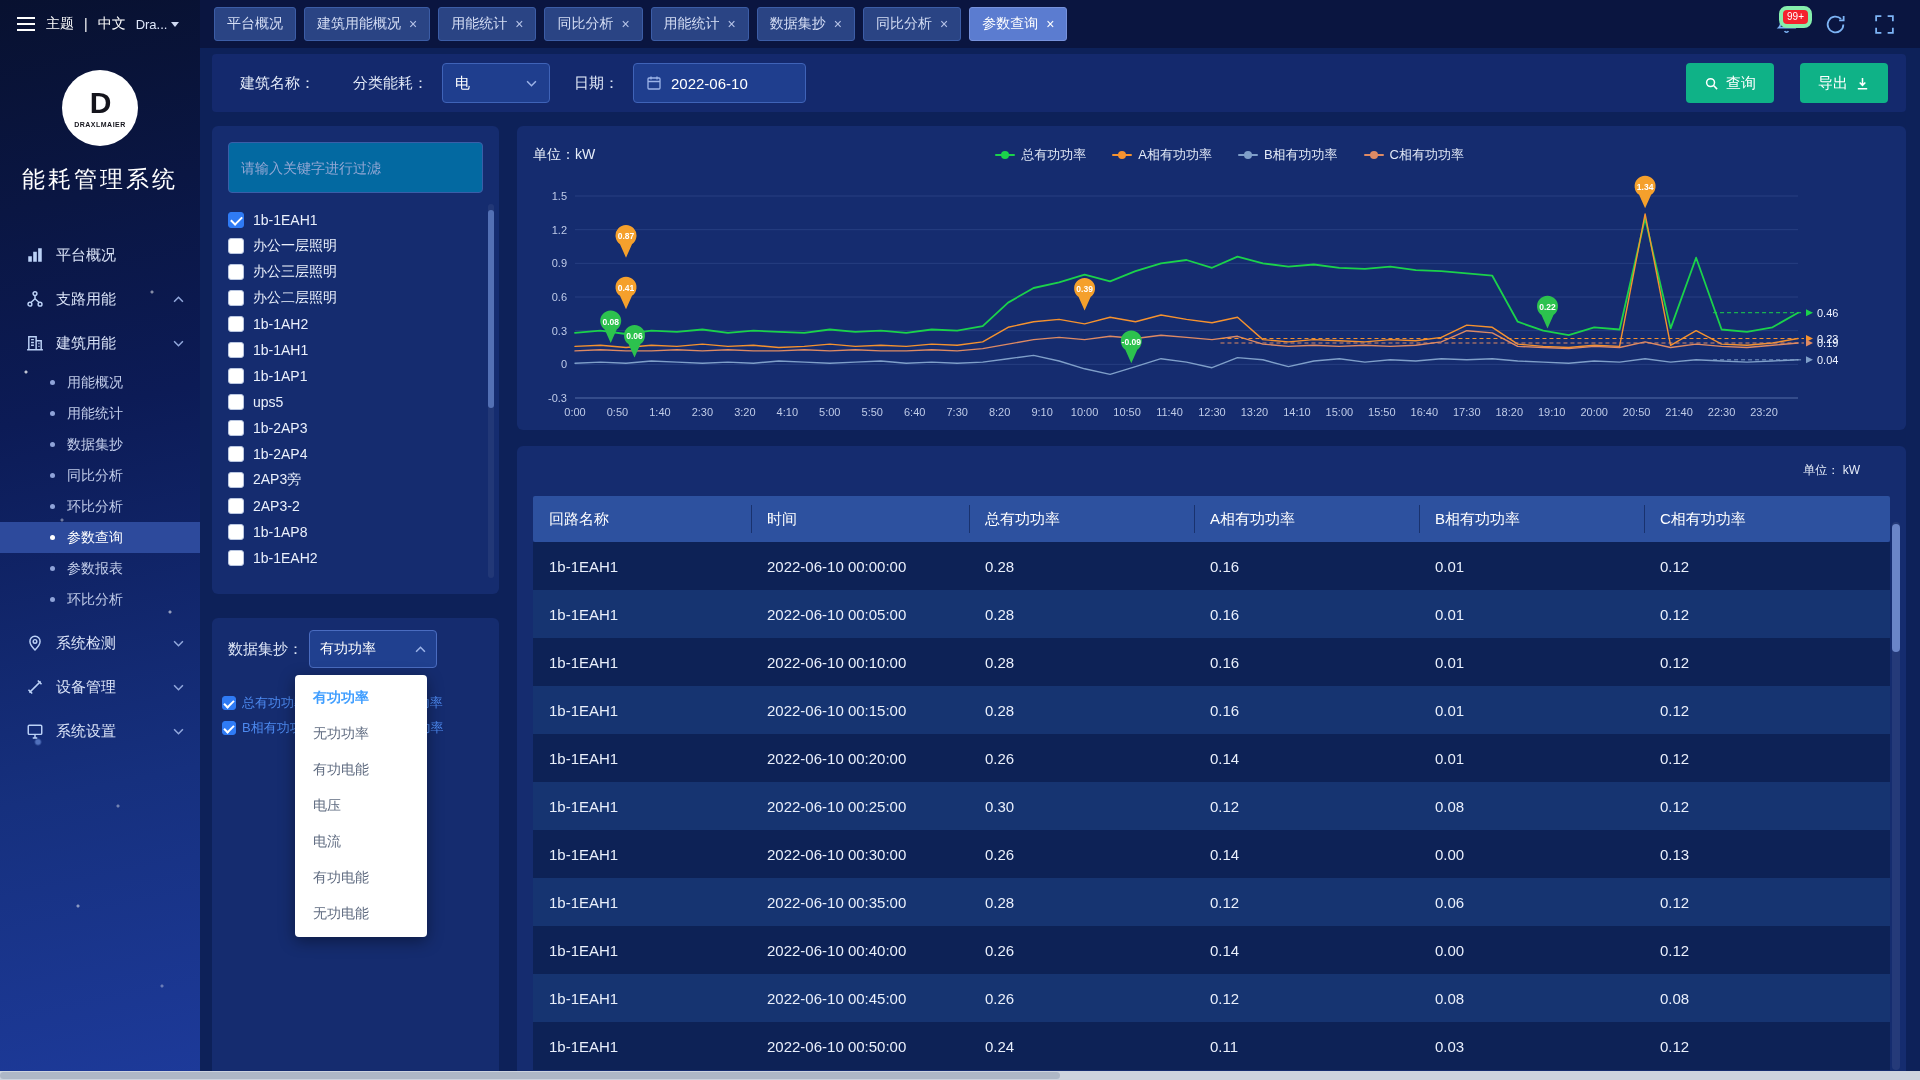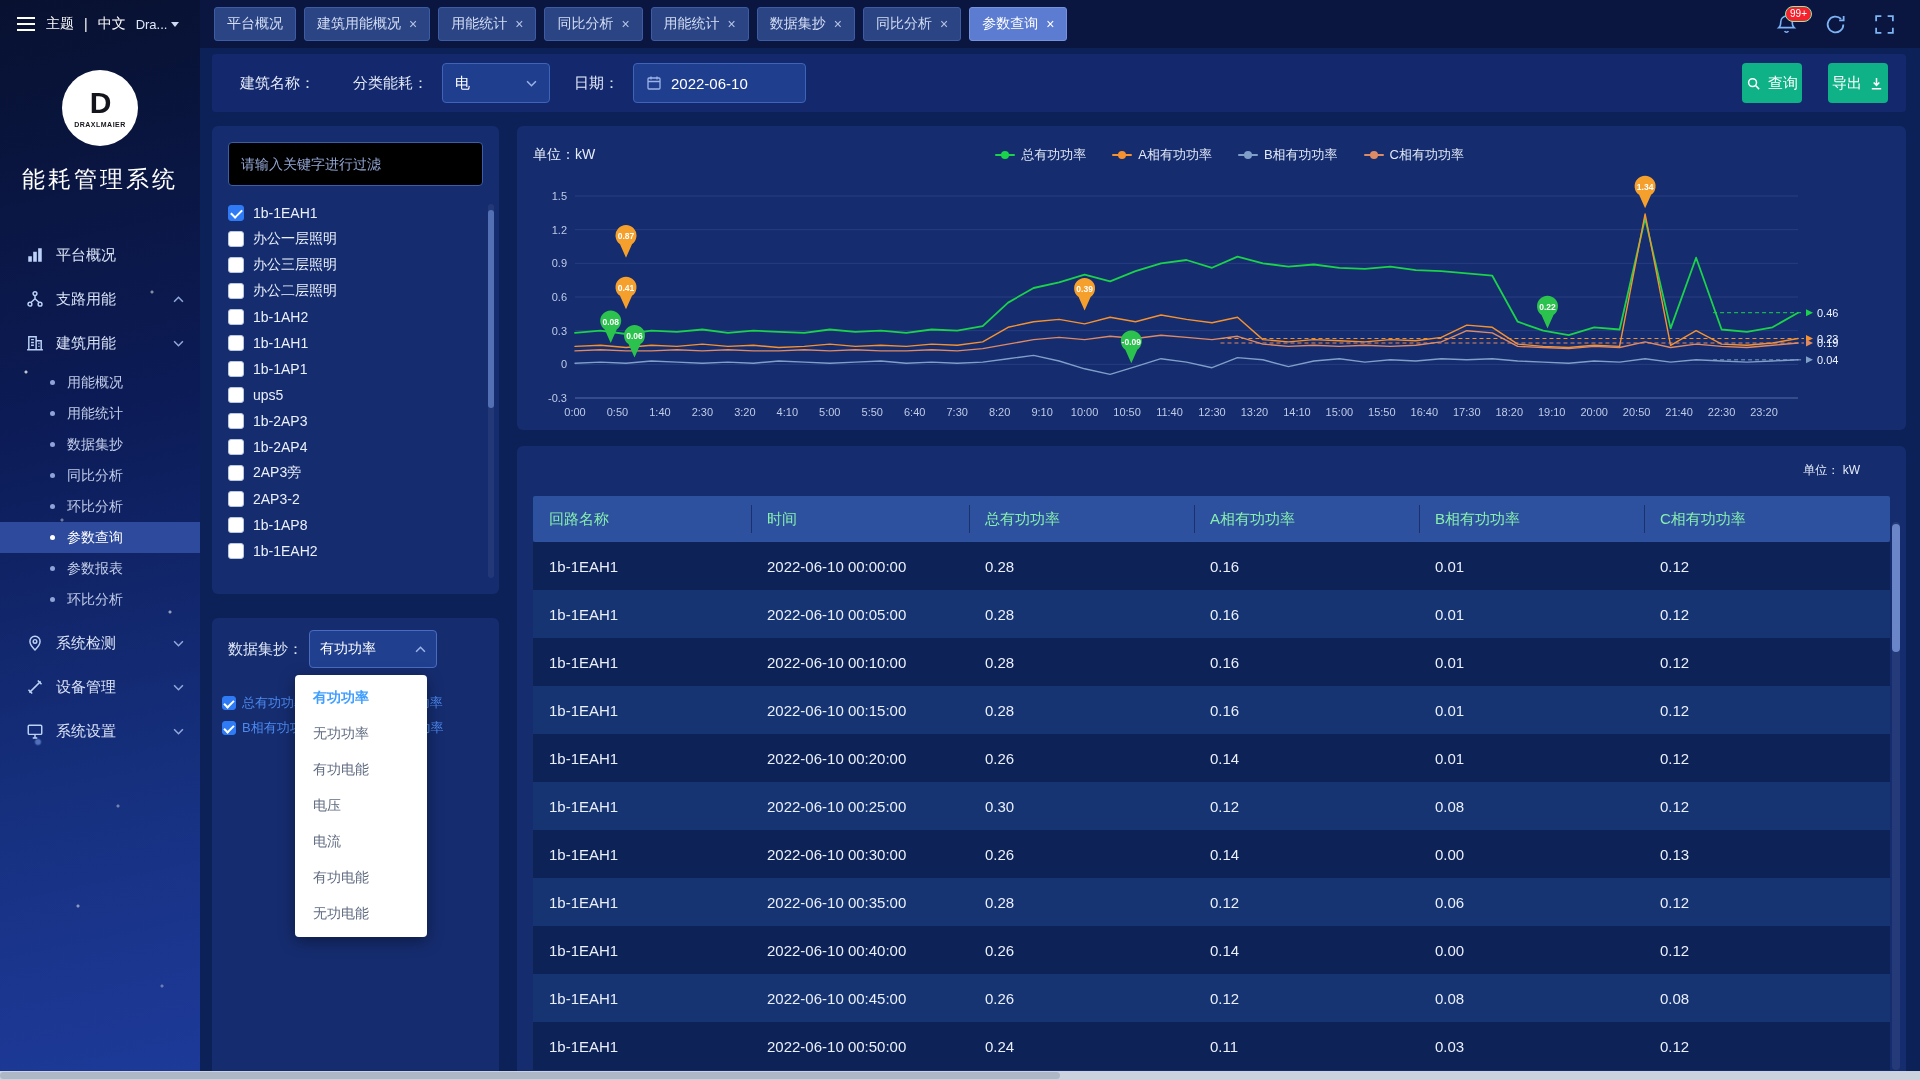--- a/index.html
+++ b/index.html
@@ -46,47 +46,47 @@
     radial-gradient(circle at 1700px 520px,rgba(255,255,255,.3) 1px,transparent 2px),
     radial-gradient(circle at 900px 1000px,rgba(255,255,255,.22) 1px,transparent 2px);}
   .tabbar{height:48px;background:#0a1540;display:flex;align-items:center;padding:0 14px;gap:8px;flex:0 0 48px}
   .tab{height:34px;display:flex;align-items:center;padding:0 12px;background:#2a4484;border:1px solid #3c5da6;border-radius:3px;font-size:14px;color:#d5def5;cursor:pointer;white-space:nowrap}
   .tab .tab-close{margin-left:8px;color:#b7c4e8;font-size:14px;line-height:1}
   .tab.active{background:#5b7cd0;border-color:#7792dc;color:#fff}
   .tab.active .tab-close{color:#fff}
   .tab-actions{margin-left:auto;display:flex;align-items:center;gap:26px;padding-right:10px}
   .tab-actions .icon{color:#7db4f5;position:relative;cursor:pointer}
   .tab-actions .icon svg{width:23px;height:23px;display:block}
-  .badge{position:absolute;top:-7px;right:-14px;background:#f5222d;color:#fff;font-size:10px;line-height:1;padding:2px 4px;border-radius:8px;border:1px solid #86efac}
+  .badge{position:absolute;top:-7px;right:-14px;background:#f5222d;color:#fff;font-size:10px;line-height:1;padding:2px 4px;border-radius:8px;border:4px solid #86efac}
 
   .content{flex:1;position:relative;padding:6px 14px 0 12px;display:flex;flex-direction:column}
   .filterbar{height:58px;background:#14296d;border-radius:4px;display:flex;align-items:center;padding:0 18px 0 28px;gap:14px;flex:0 0 58px}
   .flabel{font-size:15px;color:#e3eaf8;white-space:nowrap}
   .fselect{height:40px;background:#1f3e8e;border:1px solid #3f63b8;border-radius:4px;display:flex;align-items:center;padding:0 12px;color:#fff;font-size:15px;cursor:pointer}
   .fselect .chev{margin-left:auto;color:#9db4e8;padding-left:14px}
   .fselect .chev svg{width:11px;height:7px;display:block}
   .f-building{width:287px}
   .f-energy{width:108px;margin-right:10px}
   .f-date{width:173px;gap:9px}
   .f-date .icon{color:#9db4e8}
   .f-date .icon svg{width:16px;height:16px;display:block}
   .gap24{width:10px}
-  .btn{height:40px;border-radius:4px;background:#0fb287;color:#fff;font-size:15px;display:flex;align-items:center;justify-content:center;gap:7px;padding:0 4px;cursor:pointer;border:none}
+  .btn{height:40px;border-radius:4px;background:#0fb287;color:#fff;font-size:15px;display:flex;align-items:center;justify-content:center;gap:7px;padding:0 18px;cursor:pointer;border:none}
   .btn .icon svg{width:15px;height:15px;display:block}
   .btn-query{margin-left:auto}
   .btn-export{margin-left:12px}
 
   .body-grid{flex:1;display:flex;gap:18px;padding-top:14px}
   .left-col{flex:0 0 287px;display:flex;flex-direction:column;gap:24px}
   .right-col{flex:1;display:flex;flex-direction:column;gap:16px;min-width:0}
   .panel{background:#152C6F;border-radius:6px;position:relative}
 
   
   .circuit-panel{height:468px;padding:16px;overflow:hidden}
-  .search-input{width:100%;height:44px;background:#000000;border:1px solid #3a5ea8;border-radius:4px;color:#dfe8fa;font-size:14px;padding:0 12px;outline:none;font-family:inherit}
+  .search-input{width:100%;height:51px;background:#0369a1;border:1px solid #3a5ea8;border-radius:4px;color:#dfe8fa;font-size:14px;padding:0 12px;outline:none;font-family:inherit}
   .search-input::placeholder{color:#93a7d4}
   .circuit-list{margin-top:14px}
   .circuit-item{height:26px;display:flex;align-items:center;gap:9px;cursor:pointer}
   .circuit-label{font-size:14px;color:#eaf0fc}
   .cb{width:16px;height:16px;border-radius:3px;background:#fff;border:1px solid #b9c6e0;flex:0 0 16px}
   .cb.checked{background:#2f7bf5;border-color:#2f7bf5}
   .cb.checked::after{content:"";display:block;width:9px;height:5px;border-left:2px solid #fff;border-bottom:2px solid #fff;transform:rotate(-45deg);margin:3px 0 0 2px}
   .c-scroll-track{position:absolute;right:5px;top:78px;bottom:16px;width:6px;background:rgba(255,255,255,.06);border-radius:3px}
   .c-scroll-thumb{position:absolute;right:5px;top:84px;width:6px;height:198px;background:#5370b4;border-radius:3px;cursor:pointer}
 
@@ -119,21 +119,21 @@
   #chart-svg{display:block}
   #chart-svg text.ax{fill:#bfcbe8;font-size:11px}
   #chart-svg text.endlab{fill:#eef3ff;font-size:11px}
   #chart-svg text.pin{fill:#fff;font-size:8.5px;font-weight:bold}
 
   
   .table-panel{flex:1;padding:16px;margin-bottom:10px;overflow:hidden}
   .table-unit{font-size:12px;color:#e6edf9;text-align:right;padding-right:30px;height:26px}
   .tgrid{display:grid;grid-template-columns:218px 218px 225px 225px 225px 1fr}
   .thead{background:#2d519f;height:46px;align-items:center;border-radius:2px;margin-top:8px}
-  .th{font-size:15px;color:#86efac;padding-left:16px;position:relative;line-height:46px;height:46px}
+  .th{font-size:15px;color:#ffffff;padding-left:16px;position:relative;line-height:46px;height:46px}
   .th + .th::before{content:"";position:absolute;left:0;top:9px;bottom:9px;width:1px;background:rgba(9,26,70,.55)}
   .trow{height:48px;align-items:center}
   .trow:nth-child(odd){background:#0d2256}
   .trow:nth-child(even){background:#163471}
   .td{font-size:15px;color:#e9effb;padding-left:16px}
   .v-scroll-track{position:absolute;right:6px;top:76px;bottom:16px;width:8px;background:rgba(255,255,255,.07);border-radius:4px}
   .v-scroll-thumb{position:absolute;right:6px;top:78px;width:8px;height:128px;background:#6a85c8;border-radius:4px;cursor:pointer}
 
   
   .h-scrollbar{position:absolute;left:0;right:0;bottom:0;height:9px;background:#cdd3de;z-index:99}

